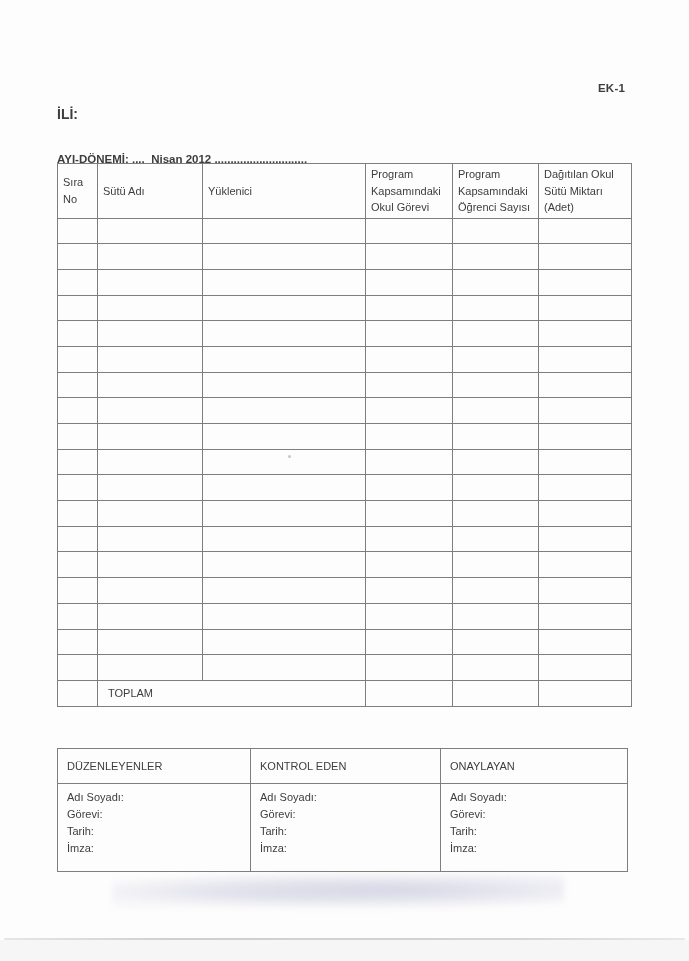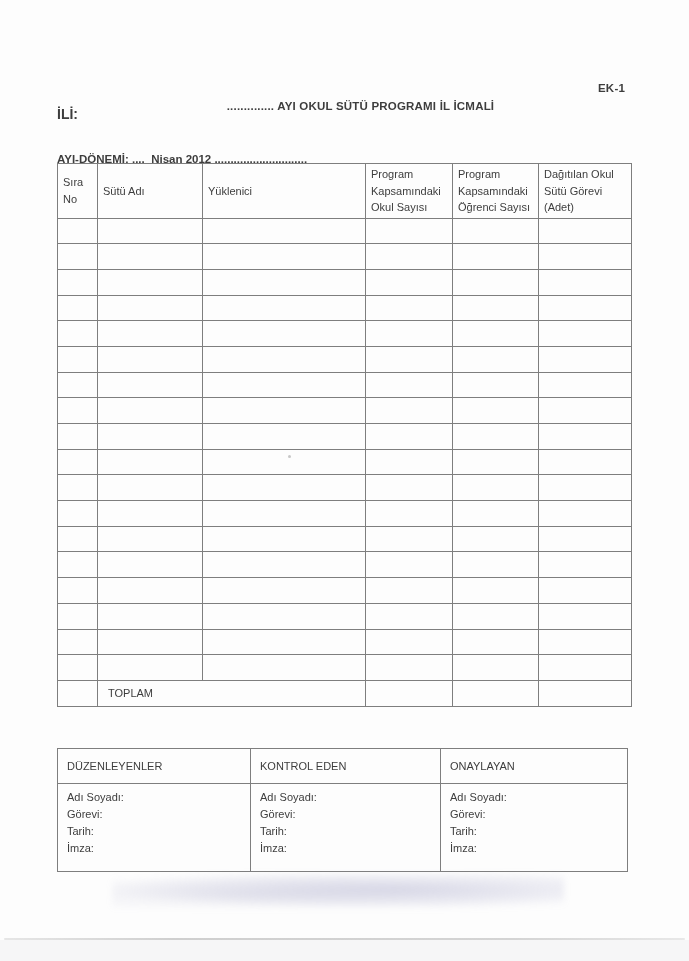--- a/index.html
+++ b/index.html
@@ -78,41 +78,40 @@
     position:absolute; left:0; right:0; top:940px; bottom:0;
     background:#f6f6f7;
   }
 </style>
 </head>
 <body>
 
 <div class="page">
 
   <div class="corner">EK-1</div>
-  <div class="title">.............. AYI OKUL SÜTÜ PROGRAMI İL İCMALİ</div>
   <div class="province">İLİ:</div>
   <div class="period">AYI-DÖNEMİ: ....  Nisan 2012 .............................</div>
 
   <table class="main">
     <colgroup>
       <col style="width:40px">
         <col style="width:105px">
         <col style="width:163px">
       <col style="width:87px">
         <col style="width:86px">
         <col style="width:93px">
     </colgroup>
     <thead>
       <tr>
         <th>Sıra No</th>
         <th>Sütü Adı</th>
         <th>Yüklenici</th>
-        <th>Program Kapsamındaki Okul Sayısı</th>
+        <th>Program Kapsamındaki Okul Görevi</th>
         <th>Program Kapsamındaki Öğrenci Sayısı</th>
-        <th>Dağıtılan Okul Sütü Görevi (Adet)</th>
+        <th>Dağıtılan Okul Sütü Miktarı (Adet)</th>
       </tr>
     </thead>
     <tbody>
         <tr>
           <td></td>
           <td></td>
           <td></td>
           <td></td>
           <td></td>
           <td></td>

